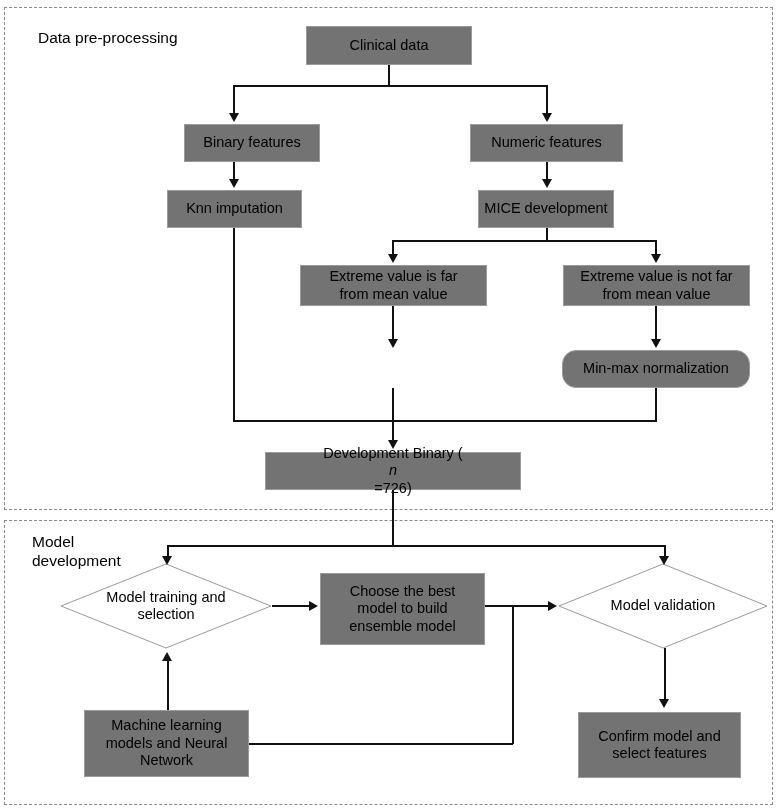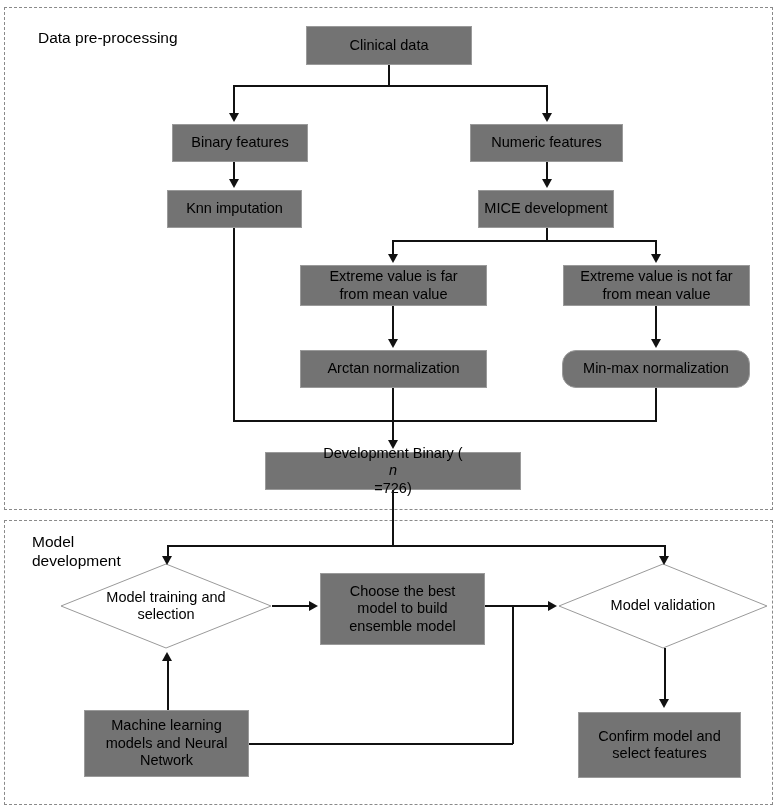--- a/index.html
+++ b/index.html
@@ -100,21 +100,21 @@
   <div class="panel-title" style="left:32px; top:29px; width:260px;margin-left:6px;">Data pre-processing</div>
 
   <div class="panel" style="left:4px; top:520px; width:769px; height:285px;"></div>
   <div class="panel-title" style="left:32px; top:533px; width:180px;">Model
 development</div>
 
   <div class="node" style="left:306px; top:26px; width:166px; height:39px;">
     <span>Clinical data</span>
   </div>
 
-  <div class="node" style="left:172px; top:124px; width:136px; height:38px;">
+  <div class="node" style="left:184px; top:124px; width:136px; height:38px;">
     <span>Binary features</span>
   </div>
 
   <div class="node" style="left:470px; top:124px; width:153px; height:38px;">
     <span>Numeric features</span>
   </div>
 
   <div class="node" style="left:167px; top:190px; width:135px; height:38px;">
     <span>Knn imputation</span>
   </div>
@@ -126,23 +126,20 @@
   <div class="node" style="left:300px; top:265px; width:187px; height:41px; white-space:pre-line;">
     <span style="white-space:pre-line;">Extreme value is far
 from mean value</span>
   </div>
 
   <div class="node" style="left:563px; top:265px; width:187px; height:41px; white-space:pre-line;">
     <span style="white-space:pre-line;">Extreme value is not far
 from mean value</span>
   </div>
 
-  <div class="node" style="left:300px; top:350px; width:187px; height:38px;">
-    <span>Arctan normalization</span>
-  </div>
 
   <div class="node" style="left:562px; top:350px; width:188px; height:38px;border-radius:14px;">
     <span>Min-max normalization</span>
   </div>
 
   <div class="node" style="left:265px; top:452px; width:256px; height:38px;">
     <span>
         <span>Development Binary (</span>
         <span class="ital">n</span>
         <span>=726)</span>

